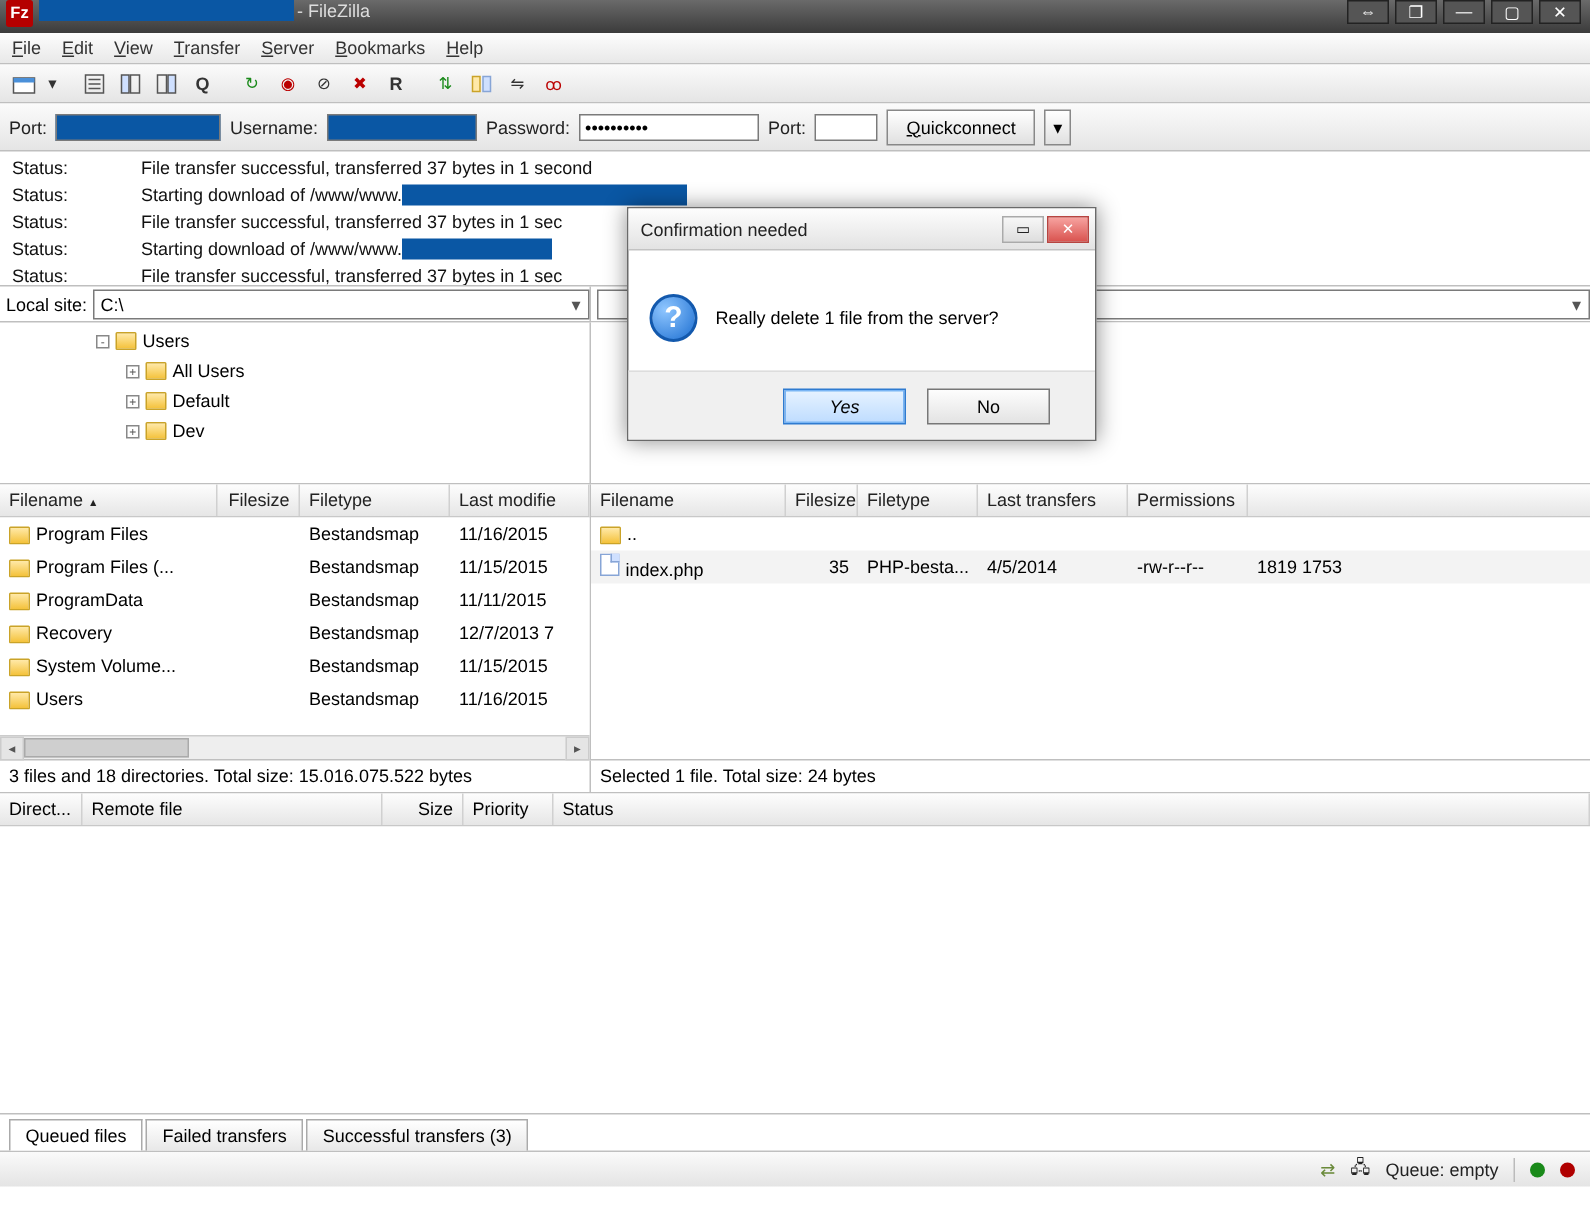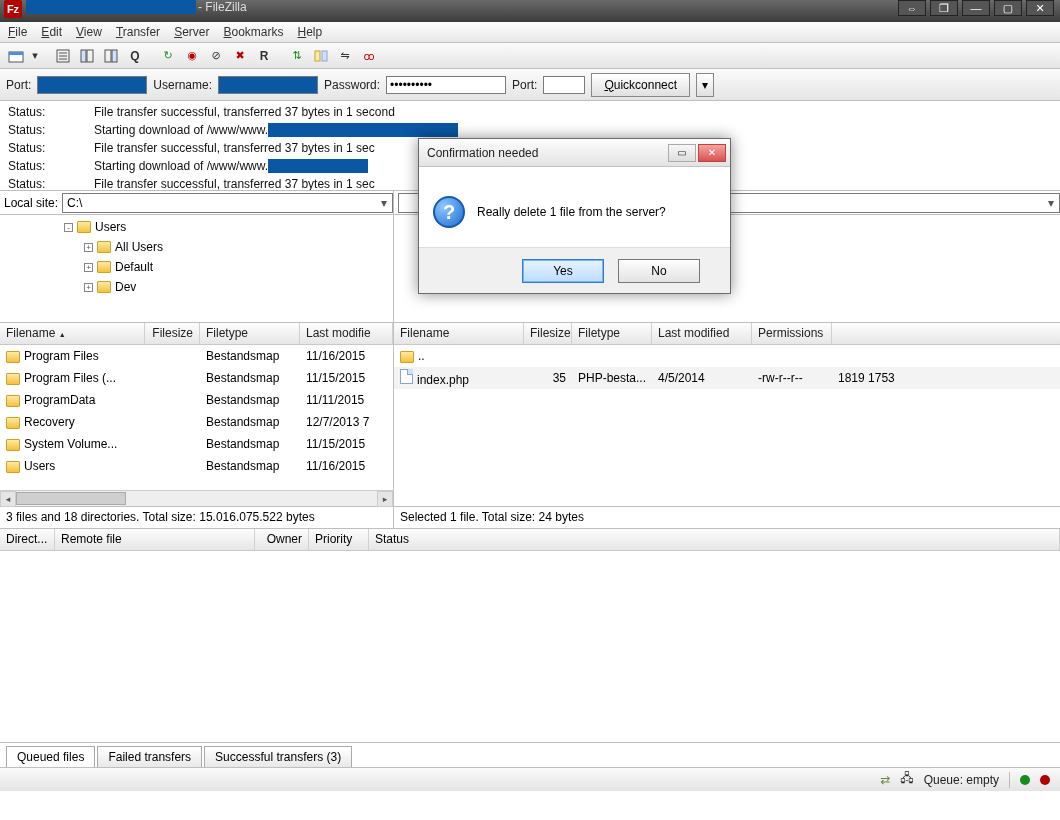--- a/index.html
+++ b/index.html
@@ -96,21 +96,21 @@
   
   .dialog{ position:absolute; left:418px; top:138px; width:313px; background:#fff; border:1px solid #6a6a6a; box-shadow:0 0 14px rgba(0,0,0,0.45);}
   .dialog .dtitle{ height:28px; background:linear-gradient(#fdfdfd,#e3e3e3); border-bottom:1px solid #c3c3c3; display:flex; align-items:center; padding-left:8px; color:#222;}
   .dialog .dtitle .dctrl{ margin-left:auto; display:flex; padding-right:4px; gap:2px;}
   .dialog .dtitle .dctrl .dbtn{ width:28px; height:18px; border:1px solid #aaa; background:linear-gradient(#f7f7f7,#dedede); font-size:10px; display:flex; align-items:center; justify-content:center;}
   .dialog .dtitle .dctrl .dbtn.close{ background:linear-gradient(#f7a3a0,#d9534f); border-color:#b74440; color:#fff;}
   .dialog .dbody{ padding:22px 14px 12px 14px; display:flex; align-items:center; gap:12px; min-height:80px;}
   .dialog .qicon{ width:32px; height:32px; border-radius:50%; background:radial-gradient(circle at 30% 30%, #8fc6ff,#1d6fd1); border:2px solid #1359ad; color:#fff; font-size:20px; font-weight:bold; display:flex; align-items:center; justify-content:center;}
   .dialog .dbtns{ height:46px; background:#f0f0f0; border-top:1px solid #ddd; display:flex; align-items:center; justify-content:flex-end; gap:14px; padding-right:30px;}
   .dialog .dbtns button{ width:82px; height:24px; border:1px solid #777; background:linear-gradient(#fdfdfd,#e3e3e3);}
-  .dialog .dbtns button.primary{ border:1px solid #2f7bd0; background:linear-gradient(#e7f3ff,#bedcff); box-shadow:0 0 0 1px #79b5f4 inset;}
+  .dialog .dbtns button.primary{ border:1px solid #2f7bd0; background:linear-gradient(#e7f3ff,#bedcff); box-shadow:0 0 0 1px #79b5f4 inset;font-style:italic;}
 </style>
 </head>
 <body>
 
 <div class="titlebar">
   <div class="logo">Fz</div>
   <div class="hostmask"></div>
   <span class="tail"> - FileZilla</span>
   <div class="wincontrols">
     <div class="wbtn">⇔</div>
@@ -319,21 +319,21 @@
         <div class="ar l">◂</div>
         <div class="thumb"></div>
         <div class="ar r">▸</div>
       </div>
   </div>
   <div class="rp">
     <div class="colhdr">
       <div class="c" style="width:130px">Filename</div>
       <div class="c" style="width:48px;text-align:right">Filesize</div>
       <div class="c" style="width:80px">Filetype</div>
-      <div class="c" style="width:100px">Last modified</div>
+      <div class="c" style="width:100px">Last transfers</div>
       <div class="c" style="width:80px">Permissions</div>
     </div>
     <div class="lbody" id="remote-list-body">
         <div class="lr">
           <div class="c" style="width:130px"><span class="fold"></span>..</div>
           <div class="c" style="width:48px;text-align:right"></div>
           <div class="c" style="width:80px"></div>
           <div class="c" style="width:100px"></div>
           <div class="c" style="width:80px"></div>
           <div class="c" style="flex:1"></div>
@@ -351,21 +351,21 @@
 </div>
 
 <div class="stripsrow">
   <div class="half">3 files and 18 directories. Total size: 15.016.075.522 bytes</div>
   <div class="half r">Selected 1 file. Total size: 24 bytes</div>
 </div>
 
 <div class="queuehdr">
   <div class="c" style="width:55px">Direct...</div>
   <div class="c" style="width:200px">Remote file</div>
-  <div class="c" style="width:54px;text-align:right">Owner</div>
+  <div class="c" style="width:54px;text-align:right">Size</div>
   <div class="c" style="width:60px">Priority</div>
   <div class="c" style="flex:1">Status</div>
 </div>
 <div class="queuebody"></div>
 
 <div class="qtabs">
   <div class="tab active">Queued files</div>
   <div class="tab">Failed transfers</div>
   <div class="tab">Successful transfers (3)</div>
 </div>

